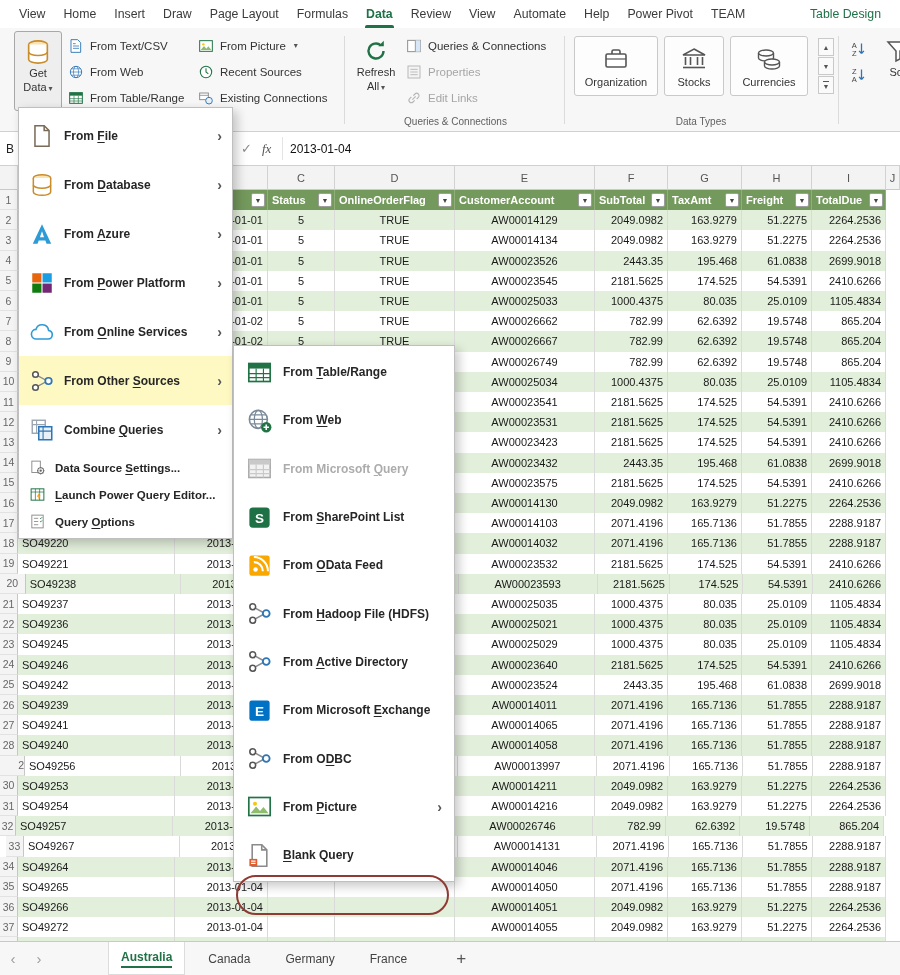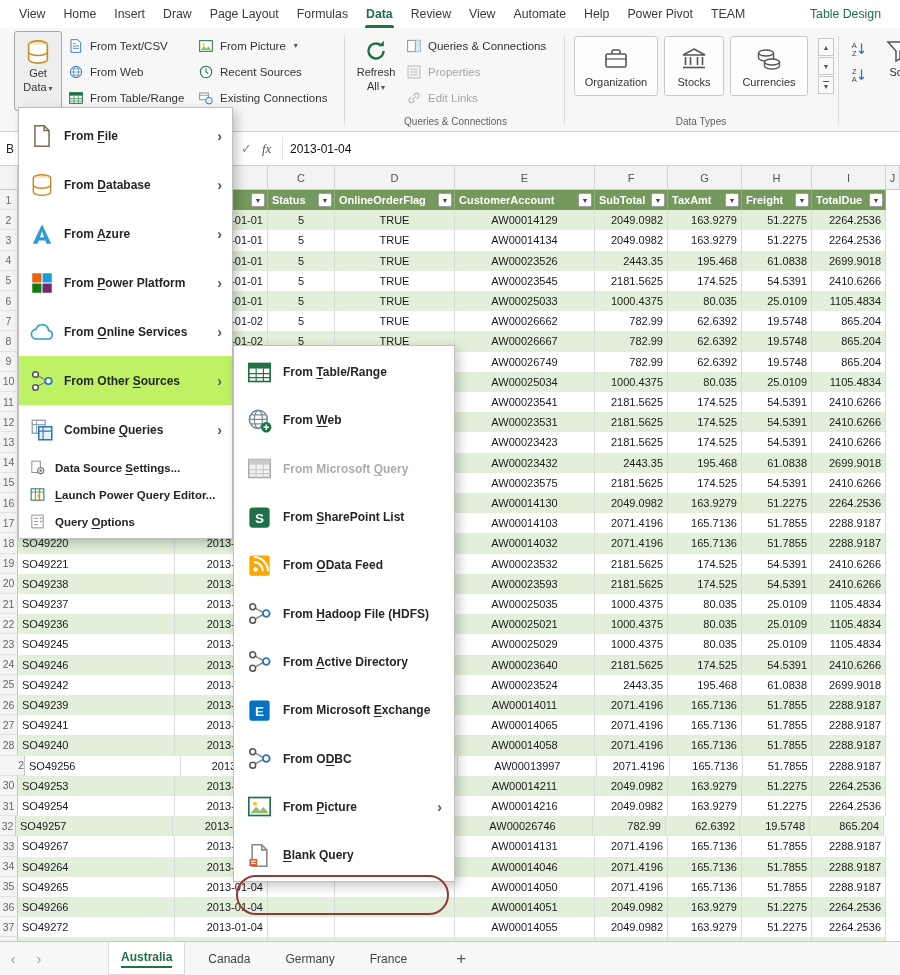--- a/index.html
+++ b/index.html
@@ -59,21 +59,21 @@
   .lc{background:#F3F3F3;border-right:1px solid #D2D2D2;border-bottom:1px solid #C9C9C9;color:#555;justify-content:center}
   .hc{background:#74995C;color:#fff;font-weight:bold;border-right:1px solid #8FAE7A;position:relative;padding-right:18px}
   .flt{position:absolute;right:2px;top:50%;transform:translateY(-50%);width:14px;height:14px;background:#fff;border:1px solid #9E9E9E;border-radius:2px;display:flex;align-items:center;justify-content:center;font-size:7px;color:#444;line-height:1}
   .band{background:#E2EFDA}
   .fillj{border-right:none}
 
   
   #getdata-menu{position:absolute;left:18px;top:107px;width:215px;background:#fff;border:1px solid #BFBFBF;box-shadow:4px 4px 10px rgba(0,0,0,.22);z-index:40;padding:3px 0}
   .menu-item{display:flex;align-items:center;gap:9px;height:49px;padding:0 10px;font-size:12px;font-weight:600;color:#262626;white-space:nowrap}
   .menu-item.compact{height:27px;font-size:11.5px}
-  .menu-item.hl{background:#bef264}
+  .menu-item.hl{background:#fef9c3}
   .mi-icon{width:26px;height:26px;flex:0 0 26px}
   .menu-item.compact .mi-icon{width:17px;height:17px;flex:0 0 17px}
   .mi-icon svg,.si-icon svg{width:100%;height:100%;display:block}
   .chev{margin-left:auto;color:#555;font-size:14px}
   #submenu{position:absolute;left:233px;top:345px;width:222px;background:#fff;border:1px solid #BFBFBF;box-shadow:4px 4px 10px rgba(0,0,0,.22);z-index:45;padding:2px 0}
   .sub-item{display:flex;align-items:center;gap:10px;height:48.3px;padding:0 12px;font-size:12px;font-weight:600;color:#262626;white-space:nowrap}
   .sub-item.disabled{color:#ACACAC}
   .si-icon{width:27px;height:27px;flex:0 0 27px}
   #annotation{position:absolute;left:236px;top:875px;width:213px;height:40px;border:2.5px solid #8F3B34;border-radius:21px;z-index:60;pointer-events:none}
   u{text-underline-offset:2px}
@@ -591,21 +591,21 @@
         <div class="gc al-c" style="width: 67px;"></div>
         <div class="gc al-c" style="width: 120px;"></div>
         <div class="gc al-c" style="width: 140px;">AW00023532</div>
         <div class="gc al-r" style="width: 73px;">2181.5625</div>
         <div class="gc al-r" style="width: 74px;">174.525</div>
         <div class="gc al-r" style="width: 70px;">54.5391</div>
         <div class="gc al-r" style="width: 74px;">2410.6266</div>
         <div class="gc fillj" style="width: 14px;"></div>
       </div>
       <div class="grow" style="top: 407.8px; height: 20.2px;">
-        <div class="gc rownum" style="width: 18px;">20</div>
+        <div class="gc rownum" style="width: 26px;">20</div>
         <div class="gc al-l band" style="width: 157px;">SO49238</div>
         <div class="gc al-r band" style="width: 93px;">2013-01-04</div>
         <div class="gc al-c band" style="width: 67px;"></div>
         <div class="gc al-c band" style="width: 120px;"></div>
         <div class="gc al-c band" style="width: 140px;">AW00023593</div>
         <div class="gc al-r band" style="width: 73px;">2181.5625</div>
         <div class="gc al-r band" style="width: 74px;">174.525</div>
         <div class="gc al-r band" style="width: 70px;">54.5391</div>
         <div class="gc al-r band" style="width: 74px;">2410.6266</div>
         <div class="gc fillj" style="width: 14px;"></div>
@@ -759,21 +759,21 @@
         <div class="gc al-r band" style="width: 93px;">2013-01-04</div>
         <div class="gc al-c band" style="width: 67px;"></div>
         <div class="gc al-c band" style="width: 120px;"></div>
         <div class="gc al-c band" style="width: 140px;">AW00026746</div>
         <div class="gc al-r band" style="width: 73px;">782.99</div>
         <div class="gc al-r band" style="width: 74px;">62.6392</div>
         <div class="gc al-r band" style="width: 70px;">19.5748</div>
         <div class="gc al-r band" style="width: 74px;">865.204</div>
         <div class="gc fillj" style="width: 14px;"></div>
       </div>
-      <div class="grow" style="top: 670.4px; height: 20.2px;">
+      <div class="grow" style="top: 670.4px; height: 20.2px; padding-left: 6px;">
         <div class="gc rownum" style="width: 18px;">33</div>
         <div class="gc al-l" style="width: 157px;">SO49267</div>
         <div class="gc al-r" style="width: 93px;">2013-01-04</div>
         <div class="gc al-c" style="width: 67px;"></div>
         <div class="gc al-c" style="width: 120px;"></div>
         <div class="gc al-c" style="width: 140px;">AW00014131</div>
         <div class="gc al-r" style="width: 73px;">2071.4196</div>
         <div class="gc al-r" style="width: 74px;">165.7136</div>
         <div class="gc al-r" style="width: 70px;">51.7855</div>
         <div class="gc al-r" style="width: 74px;">2288.9187</div>

